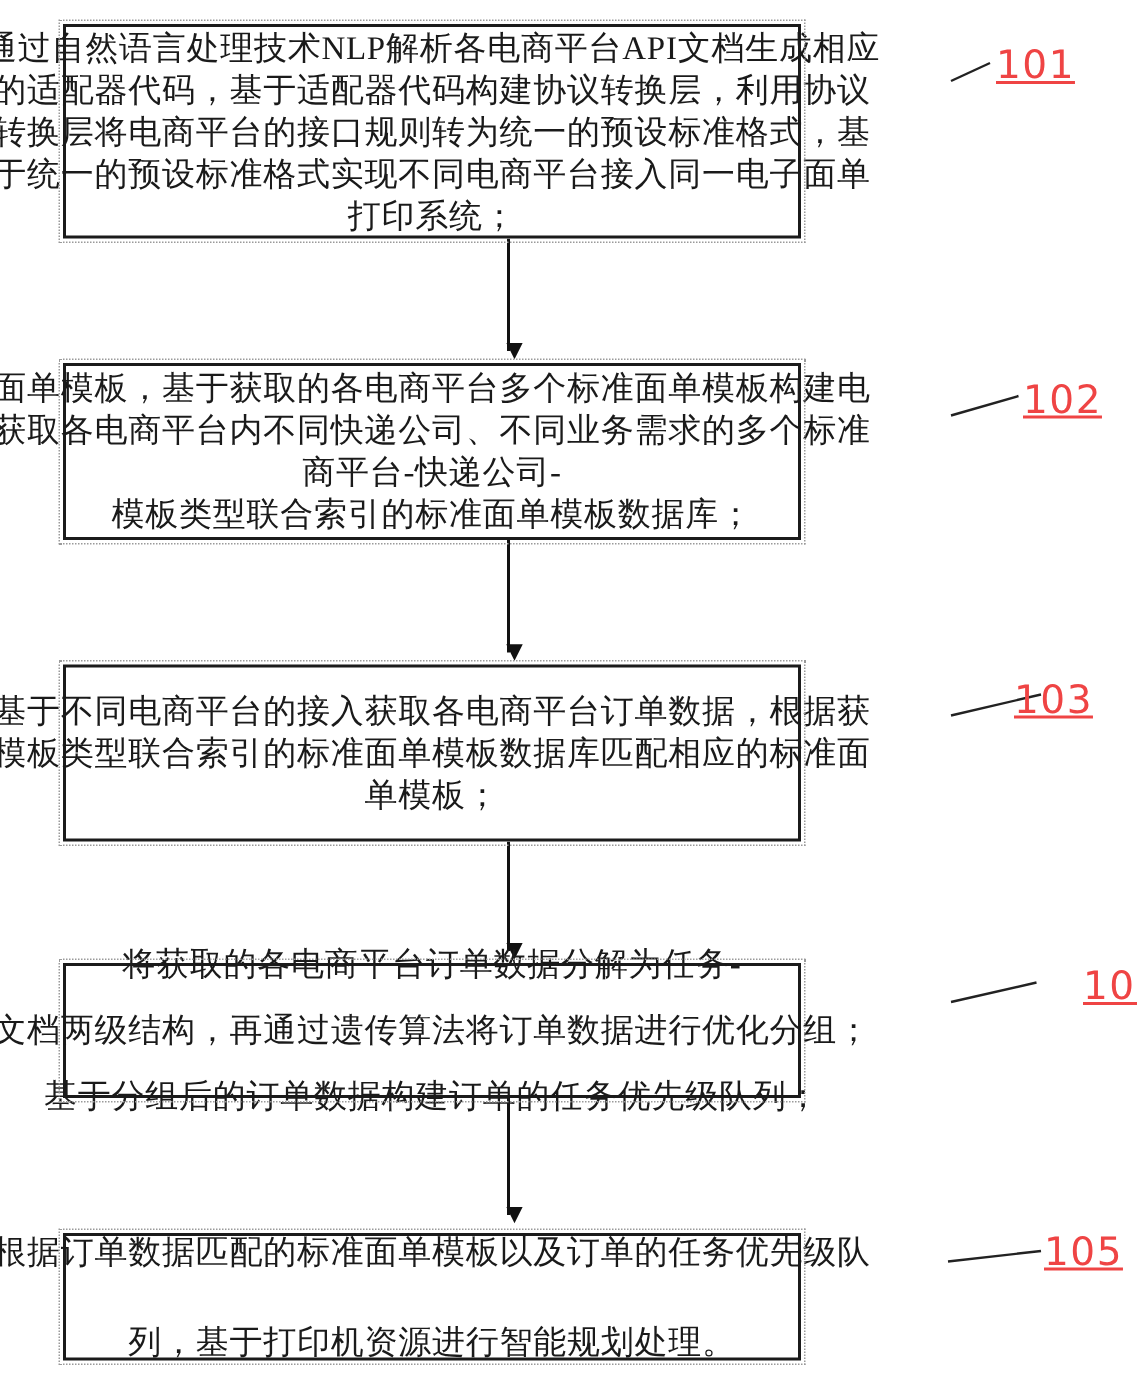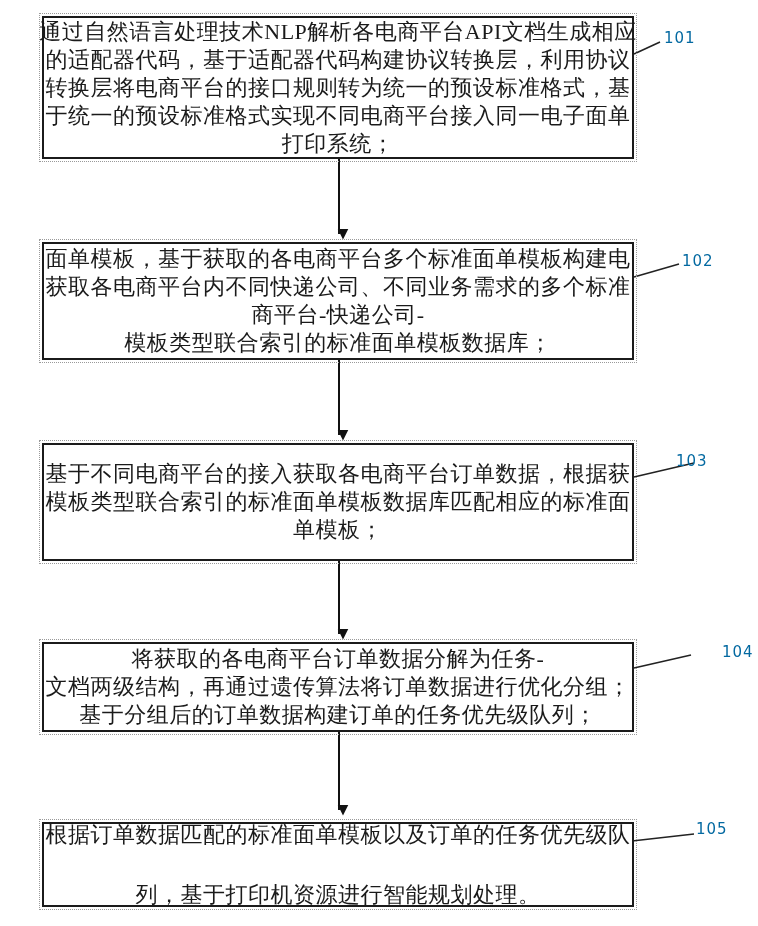--- a/index.html
+++ b/index.html
@@ -8,43 +8,44 @@
     width:758px;
     height:926px;
     background:#ffffff;
     font-family:"Liberation Serif","DejaVu Serif",serif;
     color:#1a1a1a;
     overflow:hidden;
   }
   .step-box{
     position:absolute;
     left:42px;
-    width:592px;
+    width:492px;
     box-sizing:border-box;
     border:2px solid #1b1b1b;
     outline:1px dotted #9a9a9a;
     outline-offset:2px;
     background:#ffffff;
     display:flex;
     flex-direction:column;
     justify-content:center;
     align-items:center;
     text-align:left;
     font-size:22px;
     line-height:28px;
     letter-spacing:0.5px;
     padding:2px 8px;
   }
   .step-line{white-space:nowrap;}
   .ref-label{
     position:absolute;
     font-family:"DejaVu Sans","Liberation Sans",sans-serif;
-    font-size:15px;
-    color:#0369a1;
+    font-size:26px;
+    color:#ef4444;
     letter-spacing:1px;
+    text-decoration:underline;
   }
   svg.connectors{
     position:absolute;
     left:0;top:0;
     width:758px;height:926px;
     pointer-events:none;
   }
 </style>
 </head>
 <body>
@@ -87,21 +88,21 @@
   </div>
   <span class="ref-label" style="left:682px;top:252px;">102</span>
 
   <div class="step-box" style="top:443px;height:118px;">
     <div class="step-line">基于不同电商平台的接入获取各电商平台订单数据，根据获</div>
     <div class="step-line">模板类型联合索引的标准面单模板数据库匹配相应的标准面</div>
     <div class="step-line">单模板；</div>
   </div>
   <span class="ref-label" style="left:676px;top:452px;">103</span>
 
-  <div class="step-box" style="top:642px;height:90px;">
+  <div class="step-box" style="top:642px;height:90px;gap:16px;">
     <div class="step-line">将获取的各电商平台订单数据分解为任务-</div>
     <div class="step-line">文档两级结构，再通过遗传算法将订单数据进行优化分组；</div>
     <div class="step-line">基于分组后的订单数据构建订单的任务优先级队列；</div>
   </div>
   <span class="ref-label" style="left:694px;top:643px;margin-left:28px;">104</span>
 
   <div class="step-box" style="top:822px;height:85px;gap:32px;">
     <div class="step-line">根据订单数据匹配的标准面单模板以及订单的任务优先级队</div>
     <div class="step-line">列，基于打印机资源进行智能规划处理。</div>
   </div>

